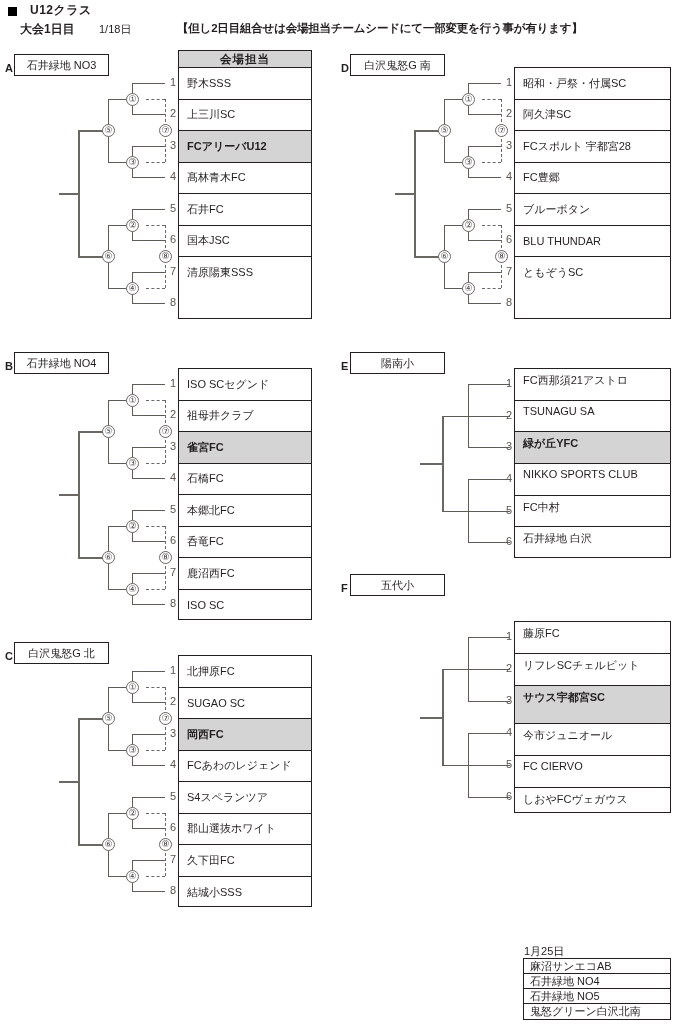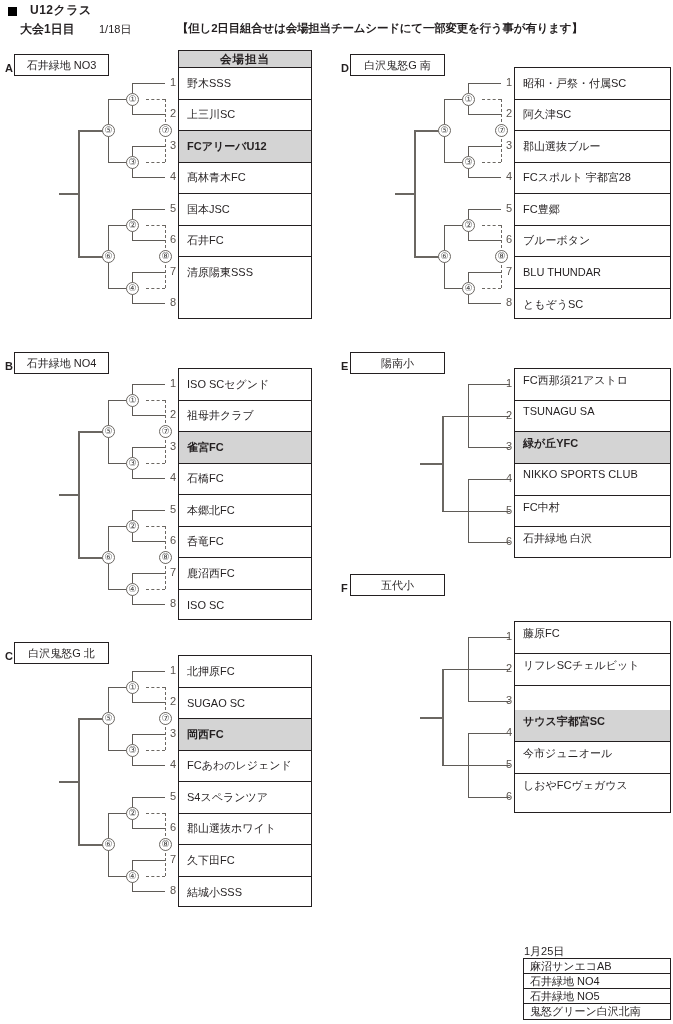--- a/index.html
+++ b/index.html
@@ -66,22 +66,22 @@
 
 <div id="blocks-root">
     <div class="abs grp-letter" style="left:5px;top:62px;">A</div>
     <div class="abs venue-box" style="left:14px;top:54px;width:95px;height:22px;">石井緑地  NO3</div>
     <div class="abs host-band" style="left:178px;top:50px;width:134px;height:17px;">会場担当</div>
     <div class="abs team-list" style="left:178px;top:67px;width:134px;height:252px;">
       <div class="team-row" style="height: 31.5px;">野木SSS</div>
       <div class="team-row" style="height: 31.5px;">上三川SC</div>
       <div class="team-row host" style="height: 31.5px;">FCアリーバU12</div>
       <div class="team-row" style="height: 31.5px;">髙林青木FC</div>
+      <div class="team-row" style="height: 31.5px;">石井FC</div>
       <div class="team-row" style="height: 31.5px;">国本JSC</div>
-      <div class="team-row" style="height: 31.5px;">石井FC</div>
       <div class="team-row" style="height: 31.5px;">清原陽東SSS</div>
     </div>
     <div class="seed-num" style="left:162px;top:75.75px;">1</div>
     <div class="seed-num" style="left:162px;top:107.25px;">2</div>
     <div class="seed-num" style="left:162px;top:138.75px;">3</div>
     <div class="seed-num" style="left:162px;top:170.25px;">4</div>
     <div class="seed-num" style="left:162px;top:201.75px;">5</div>
     <div class="seed-num" style="left:162px;top:233.25px;">6</div>
     <div class="seed-num" style="left:162px;top:264.75px;">7</div>
     <div class="seed-num" style="left:162px;top:296.25px;">8</div>
@@ -119,21 +119,20 @@
     <div class="abs cnum" style="left:126px;top:281.5px;">④</div>
     <div class="abs cnum" style="left:102px;top:124px;">⑤</div>
     <div class="abs cnum" style="left:102px;top:250px;">⑥</div>
     <div class="abs cnum" style="left:159px;top:124px;">⑦</div>
     <div class="abs cnum" style="left:159px;top:250px;">⑧</div>
     <div class="abs grp-letter" style="left:341px;top:62px;">D</div>
     <div class="abs venue-box" style="left:350px;top:54px;width:95px;height:22px;">白沢鬼怒G  南</div>
     <div class="abs team-list" style="left:514px;top:67px;width:157px;height:252px;">
       <div class="team-row" style="height: 31.5px;">昭和・戸祭・付属SC</div>
       <div class="team-row" style="height: 31.5px;">阿久津SC</div>
-      <div class="team-row" style="height: 31.5px;">郡山選抜ブルー</div>
       <div class="team-row" style="height: 31.5px;">FCスポルト 宇都宮28</div>
       <div class="team-row" style="height: 31.5px;">FC豊郷</div>
       <div class="team-row" style="height: 31.5px;">ブルーボタン</div>
       <div class="team-row" style="height: 31.5px;">BLU  THUNDAR</div>
       <div class="team-row" style="height: 31.5px;">ともぞうSC</div>
     </div>
     <div class="seed-num" style="left:498px;top:75.75px;">1</div>
     <div class="seed-num" style="left:498px;top:107.25px;">2</div>
     <div class="seed-num" style="left:498px;top:138.75px;">3</div>
     <div class="seed-num" style="left:498px;top:170.25px;">4</div>
@@ -313,22 +312,23 @@
     <div class="abs cnum" style="left:126px;top:869.5px;">④</div>
     <div class="abs cnum" style="left:102px;top:712px;">⑤</div>
     <div class="abs cnum" style="left:102px;top:838px;">⑥</div>
     <div class="abs cnum" style="left:159px;top:712px;">⑦</div>
     <div class="abs cnum" style="left:159px;top:838px;">⑧</div>
     <div class="abs grp-letter" style="left:341px;top:582px;">F</div>
     <div class="abs venue-box" style="left:350px;top:574px;width:95px;height:22px;">五代小</div>
     <div class="abs team-list" style="left:514px;top:621px;width:157px;height:192px;">
       <div class="team-row topalign" style="height: 32px;">藤原FC</div>
       <div class="team-row topalign" style="height: 32px;">リフレSCチェルビット</div>
-      <div class="team-row host topalign" style="height: 32px; margin-top: 24px;">サウス宇都宮SC</div>
+      <div class="team-row host topalign" style="height: 38px;">サウス宇都宮SC</div>
       <div class="team-row topalign" style="height: 32px;">今市ジュニオール</div>
+      <div class="team-row topalign" style="height: 32px;">FC  CIERVO</div>
       <div class="team-row topalign" style="height: 32px;">しおやFCヴェガウス</div>
     </div>
     <div class="seed-num" style="left:498px;top:630px;">1</div>
     <div class="seed-num" style="left:498px;top:662px;">2</div>
     <div class="seed-num" style="left:498px;top:694px;">3</div>
     <div class="seed-num" style="left:498px;top:726px;">4</div>
     <div class="seed-num" style="left:498px;top:758px;">5</div>
     <div class="seed-num" style="left:498px;top:790px;">6</div>
     <div class="abs ln-h" style="left:468px;top:637px;width:42px;"></div>
     <div class="abs ln-h" style="left:468px;top:701px;width:42px;"></div>

